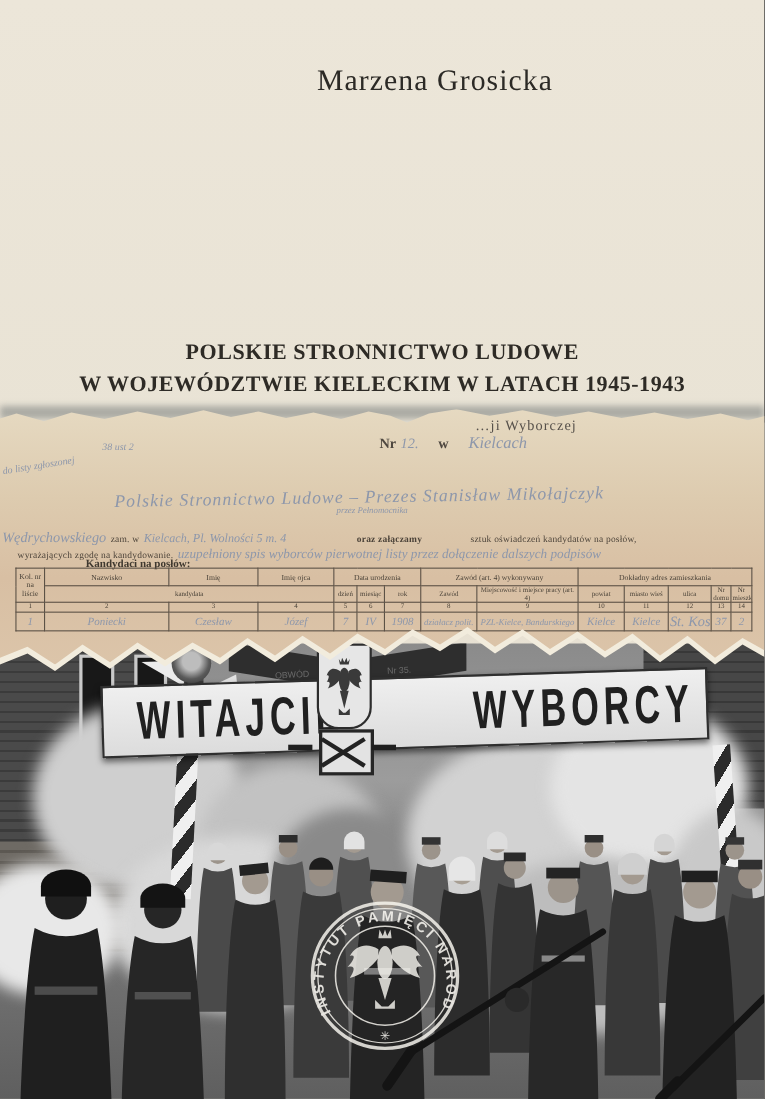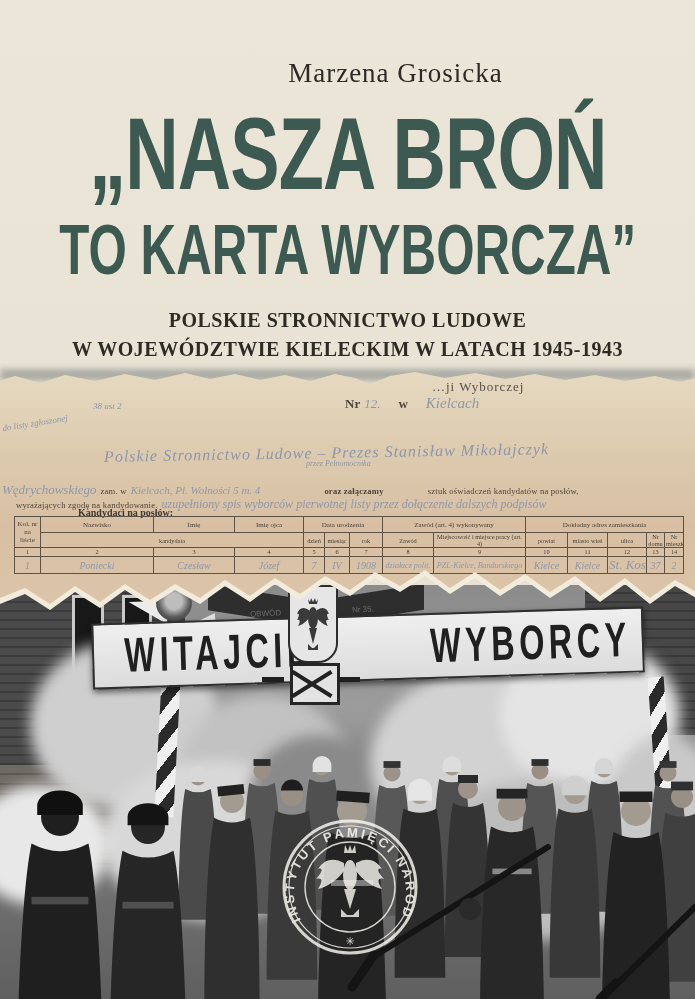--- a/index.html
+++ b/index.html
@@ -87,24 +87,20 @@
   .xb-l{left:262px;} .xb-r{left:338px;}
   .crowd-svg{position:absolute;left:0;top:164px;z-index:7;}
   .seal-svg{position:absolute;left:278px;top:230px;z-index:8;opacity:.92;}
 </style>
 </head>
 <body>
 
 <div class="cover">
 
   <div class="author">Marzena Grosicka</div>
-  <div class="title">
-    <span class="title-l1">„NASZA BROŃ</span><br>
-    <span class="title-l2">TO KARTA WYBORCZA”</span>
-  </div>
   <div class="subtitle">
     <div>POLSKIE STRONNICTWO LUDOWE</div>
     <div>W WOJEWÓDZTWIE KIELECKIM W LATACH 1945-1943</div>
   </div>
 
   <div class="photo">
     <div class="bldg-left"></div>
     <div class="bldg-left-low"></div>
     <div class="bldg-right"></div>
     <div class="window w1"></div>

